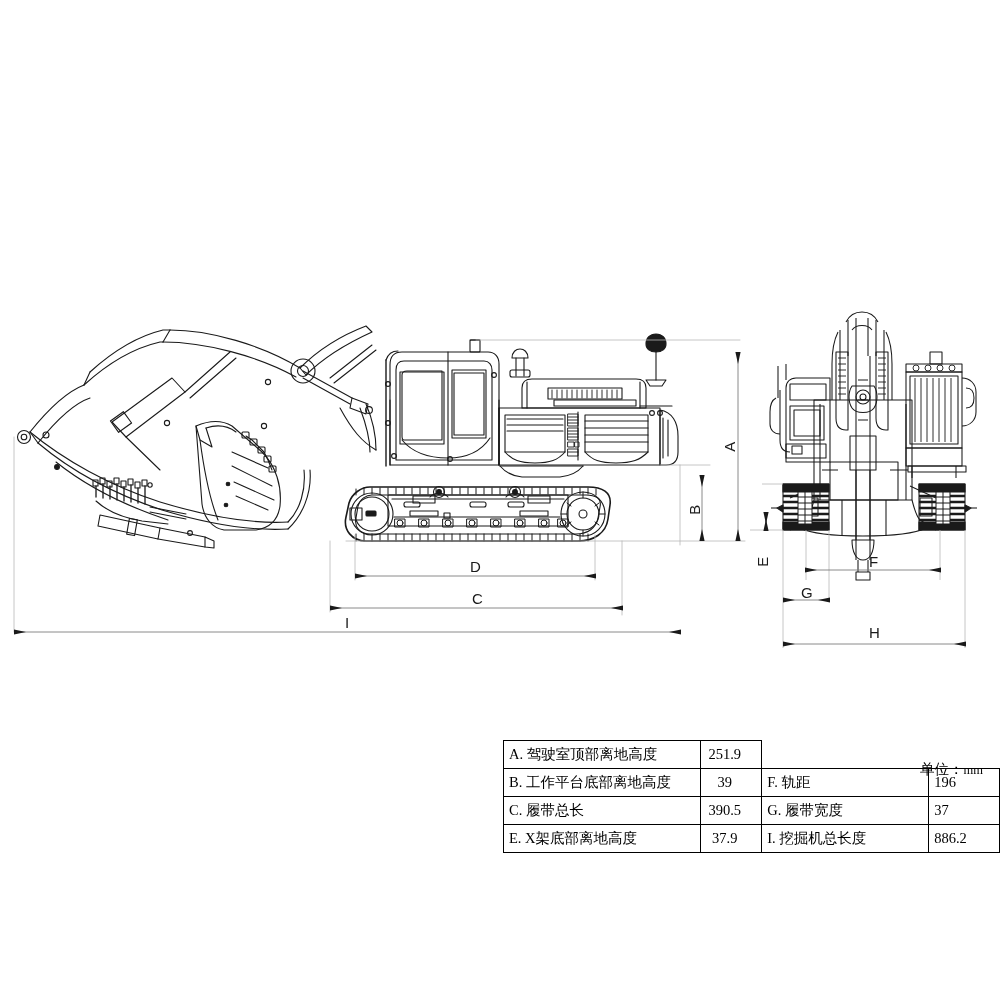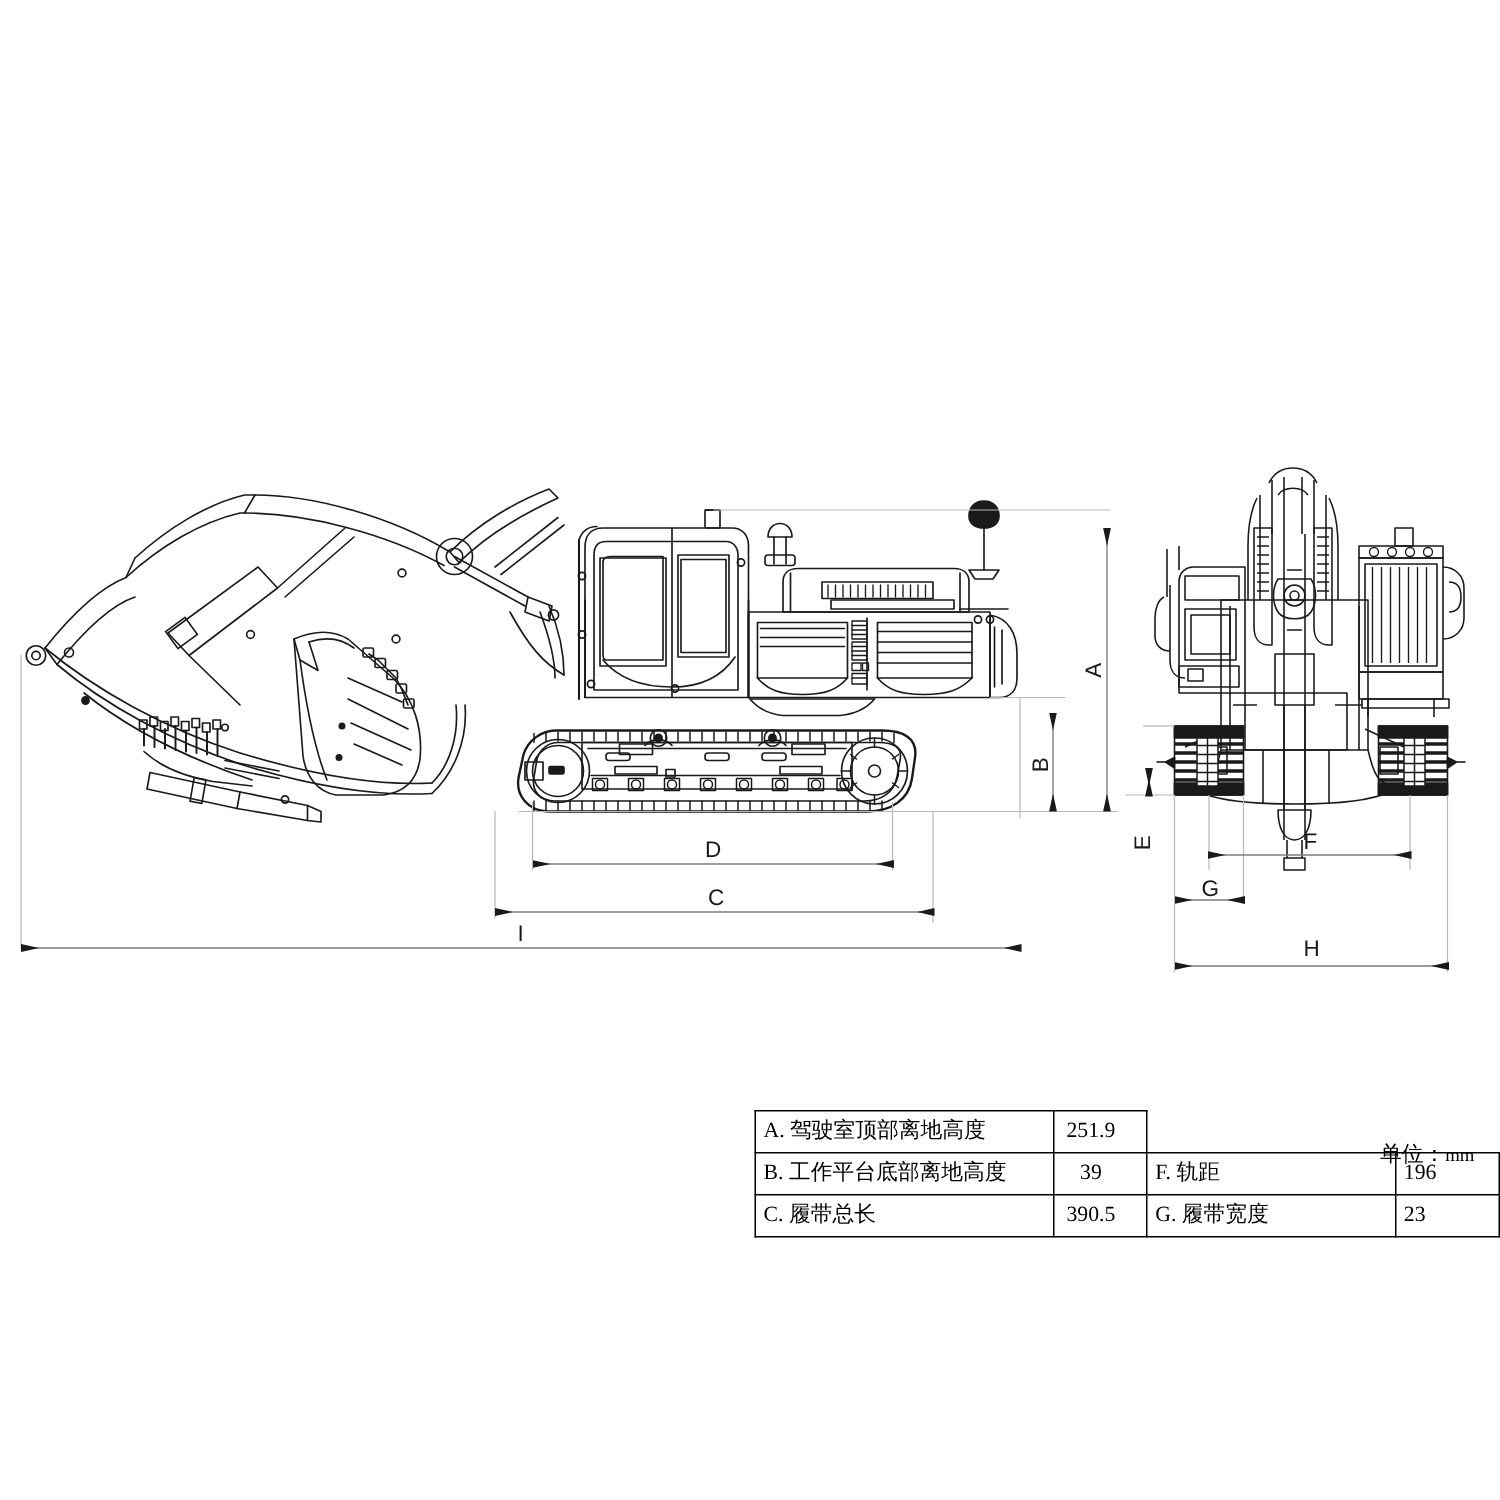--- a/index.html
+++ b/index.html
@@ -458,18 +458,24 @@
       <tr>
         <td class="lbl">B. 工作平台底部离地高度</td>
         <td class="val">39</td>
         <td class="lbl2">F. 轨距</td>
         <td class="val2">196</td>
       </tr>
       <tr>
         <td class="lbl">C. 履带总长</td>
         <td class="val">390.5</td>
         <td class="lbl2">G. 履带宽度</td>
-        <td class="val2">23</td>
+        <td class="val2">37</td>
+      </tr>
+      <tr>
+        <td class="lbl">E. X架底部离地高度</td>
+        <td class="val">37.9</td>
+        <td class="lbl2">I. 挖掘机总长度</td>
+        <td class="val2">886.2</td>
       </tr>
     </tbody>
   </table>
 
 </div>
 
 </body></html>

